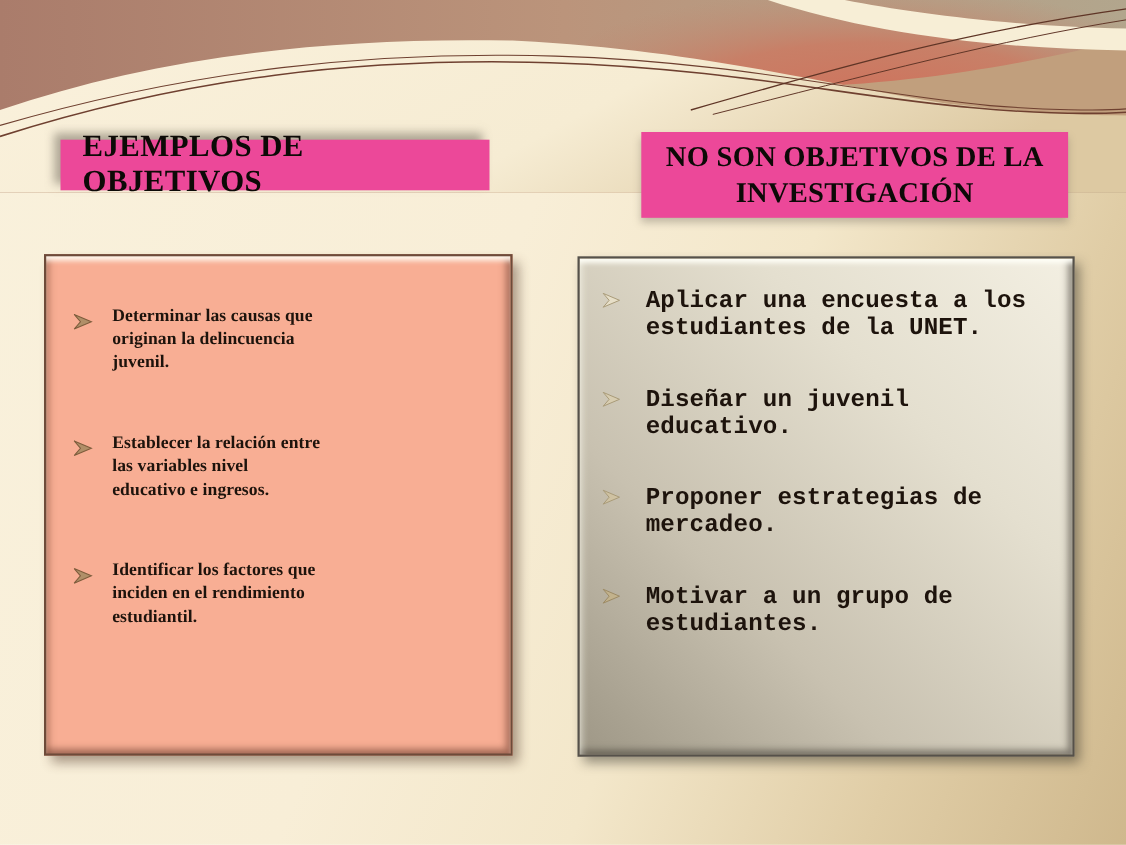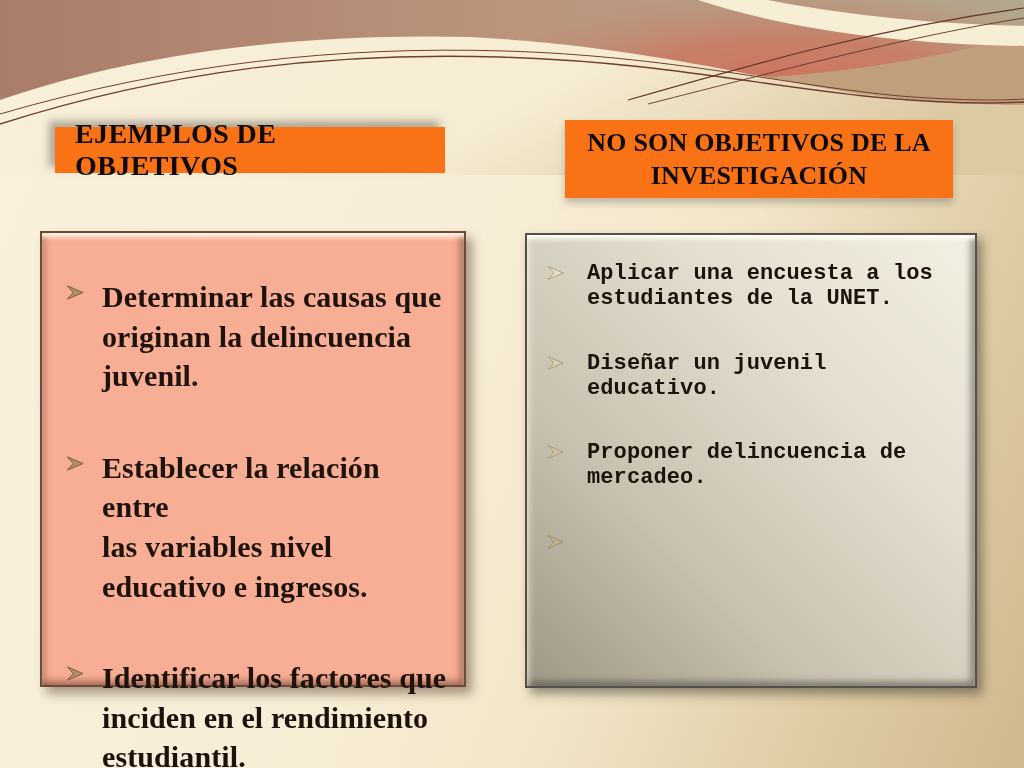--- a/index.html
+++ b/index.html
@@ -3,31 +3,31 @@
 <meta charset="utf-8">
 <style>
   html,body{margin:0;padding:0;}
   body{
     width:1024px;height:768px;position:relative;overflow:hidden;
     background:linear-gradient(112deg,#f9f1dc 0%,#f8eed7 42%,#f3e7ca 62%,#e0cda6 82%,#cfb88d 100%);
     font-family:"Liberation Serif","DejaVu Serif",serif;
   }
   .waves{position:absolute;top:0;left:0;display:block;}
   .hdr{
-    position:absolute;background:#f97316;box-sizing:border-box;
+    position:absolute;background:#ec4899;box-sizing:border-box;
     color:#0d0a07;font-weight:bold;
   }
   .hdr-left{
     left:55px;top:127px;width:390px;height:46px;
     display:flex;align-items:center;padding-left:20px;
     font-size:28px;letter-spacing:.4px;
     box-shadow:-6px -6px 8px rgba(115,108,95,.55);
   }
   .hdr-right{
-    left:565px;top:120px;width:388px;height:78px;
+    left:583px;top:120px;width:388px;height:78px;
     display:flex;align-items:center;justify-content:center;text-align:center;
     font-size:26px;line-height:1.28;letter-spacing:.2px;
     box-shadow:0 5px 7px rgba(115,108,95,.4);
     white-space:pre-line;
   }
   .panel{position:absolute;box-sizing:border-box;}
   .panel-pink{
     left:40px;top:231px;width:426px;height:456px;
     background:#f8ae94;
     border:2px solid #6d4b3a;
@@ -49,21 +49,21 @@
   }
   .bullet{display:flex;align-items:flex-start;}
   .panel-pink .bullet{margin-bottom:52px;}
   .panel-gray .bullet{margin-bottom:39px;font-family:Liberation Mono, monospace;}
   .arrow{flex:none;}
   .panel-pink .arrow{width:36px;padding-top:6px;}
   .panel-gray .arrow{width:40px;padding-top:3px;}
   .btext{
     white-space:pre-line;font-weight:bold;color:#1d130c;
   }
-  .panel-pink .btext{font-size:30px;line-height:1.32;letter-spacing:.1px;}
+  .panel-pink .btext{font-size:16px;line-height:1.32;letter-spacing:.1px;}
   .panel-gray .btext{font-size:22px;line-height:1.15;letter-spacing:.1px;}
 </style>
 </head>
 <body>
 
 <svg class="waves" width="1024" height="175" viewBox="0 0 1024 175" aria-hidden="true">
   <defs>
     <linearGradient id="gBase" x1="0" y1="0" x2="1" y2="0">
       <stop offset="0" stop-color="#aa7c6b"></stop>
       <stop offset="0.5" stop-color="#bb947b"></stop>
@@ -150,23 +150,25 @@
     </span>
     <span class="btext">Diseñar un juvenil
 educativo.</span>
   </div>
   <div class="bullet">
     <span class="arrow">
       <svg width="18" height="18" viewBox="0 0 20 20">
           <path d="M1.5 3 L18 10 L1.5 17 L7.5 10 Z" fill="#cfc2a2" stroke="#a89a77" stroke-width="1"></path>
         </svg>
     </span>
-    <span class="btext">Proponer delincuencia de
+    <span class="btext">Proponer estrategias de
 mercadeo.</span>
   </div>
   <div class="bullet">
     <span class="arrow">
       <svg width="18" height="18" viewBox="0 0 20 20">
           <path d="M1.5 3 L18 10 L1.5 17 L7.5 10 Z" fill="#c2b28c" stroke="#9c8a64" stroke-width="1"></path>
         </svg>
     </span>
+    <span class="btext">Motivar a un grupo de
+estudiantes.</span>
   </div>
 </div>
 
 </body></html>

